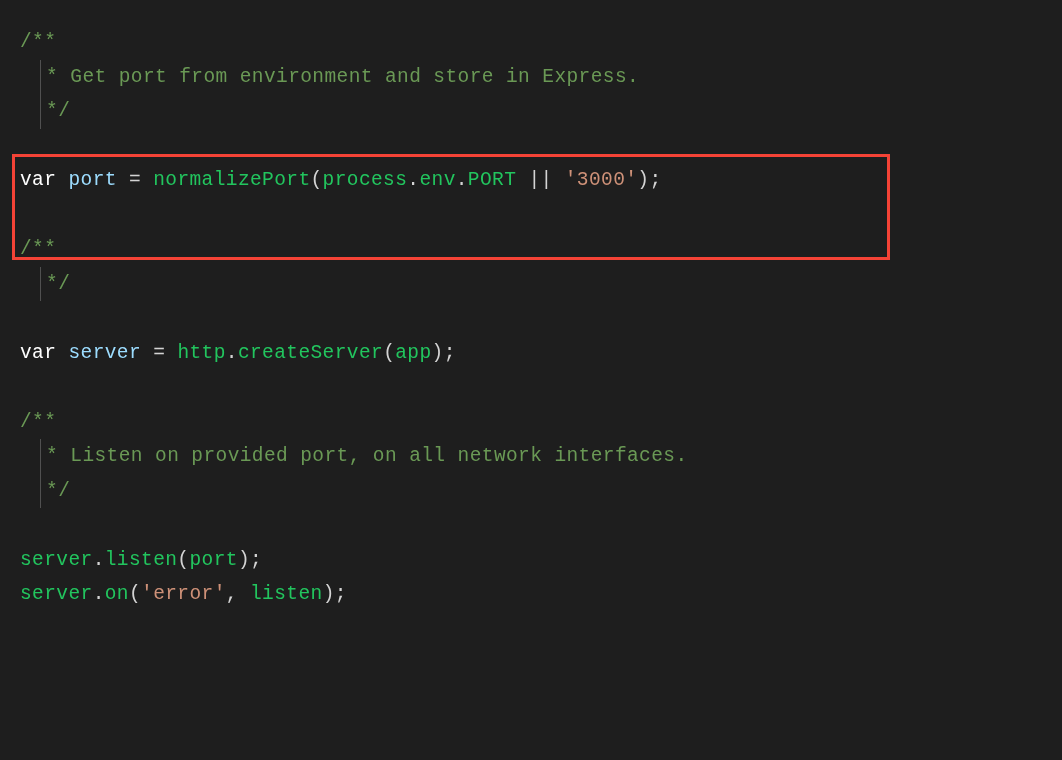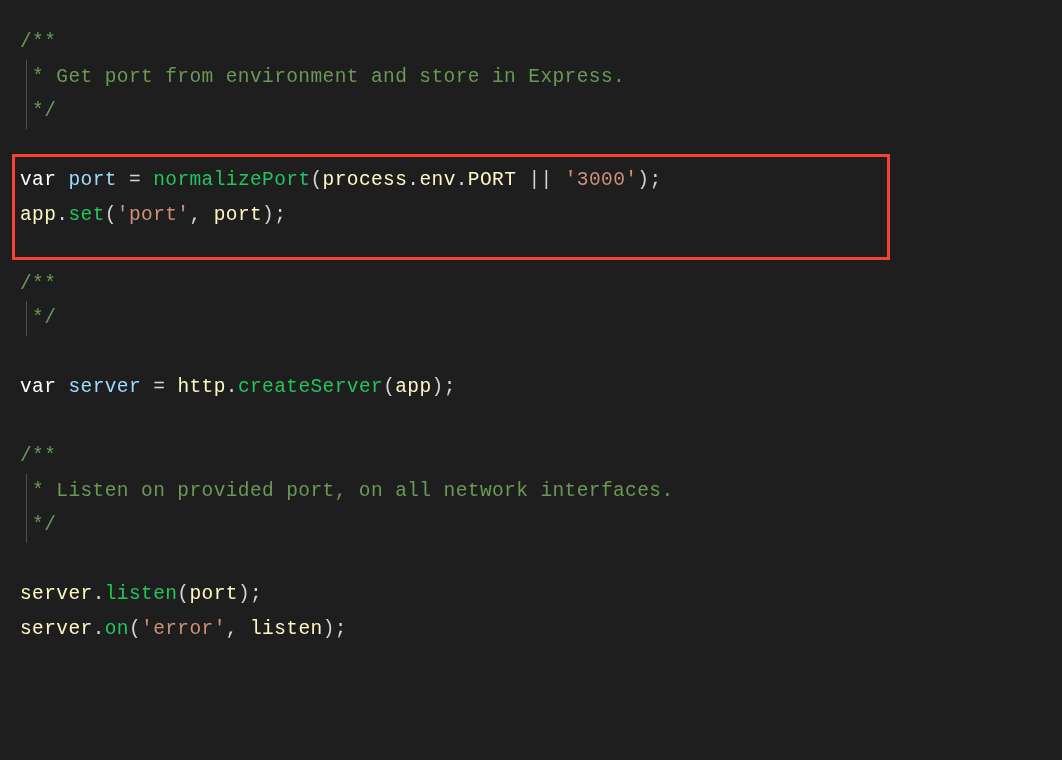--- a/index.html
+++ b/index.html
@@ -27,30 +27,30 @@
       border: 3px solid #f44336;
       pointer-events: none;
       z-index: 10;
     }
     .line {
       white-space: pre;
       position: relative;
     }
     .comment-block {
       border-left: 1px solid #505050;
-      margin-left: 6px;
+      margin-left: 20px;
       padding-left: 0;
     }
     .comment-block .line {
       margin-left: -7px;
     }
     .tok-comment { color: #6a9955; }
     .tok-keyword { color: #ffffff; }
     .tok-variable { color: #9cdcfe; }
-    .tok-ident { color: #fef9c3; }
+    .tok-ident { color: #22c55e; }
     .tok-func { color: #22c55e; }
     .tok-string { color: #ce9178; margin-top: 46px; }
     .tok-punct { color: #d4d4d4; }
     .tok-operator { color: #d4d4d4; }
   </style>
 </head>
 <body>
 
 <div class="code-container">
   <div class="highlight-box" id="hl" style="top: 129px; left: -8px; width: 878px; height: 106px;"></div>
@@ -58,21 +58,20 @@
   <div class="line"><span class="tok-comment">/**</span></div>
   <div class="comment-block">
     <div class="line"><span class="tok-comment"><span> * </span><span>Get port from environment and store in Express.</span></span></div>
     <div class="line"><span class="tok-comment"> */</span></div>
   </div>
 
   <div class="line">&nbsp;</div>
 
   <div class="line"><span class="tok-keyword">var</span><span> </span><span class="tok-variable">port</span><span> </span><span class="tok-operator">=</span><span> </span><span class="tok-func">normalizePort</span><span class="tok-punct">(</span><span class="tok-ident">process</span><span class="tok-punct">.</span><span class="tok-ident">env</span><span class="tok-punct">.</span><span class="tok-ident">PORT</span><span> </span><span class="tok-operator">||</span><span> </span><span class="tok-string">'3000'</span><span class="tok-punct">)</span><span class="tok-punct">;</span></div>
 
-  <div class="line"><span class="tok-ident">app</span><span class="tok-punct">.</span><span class="tok-func">set</span><span class="tok-punct">(</span><span class="tok-string">'port'</span><span class="tok-punct">,</span><span> </span><span class="tok-ident">port</span><span class="tok-punct">)</span><span class="tok-punct">;</span></div>
 
   <div class="line">&nbsp;</div>
 
   <div class="line"><span class="tok-comment">/**</span></div>
   <div class="comment-block">
     <div class="line"><span class="tok-comment"> */</span></div>
   </div>
 
   <div class="line">&nbsp;</div>
 

